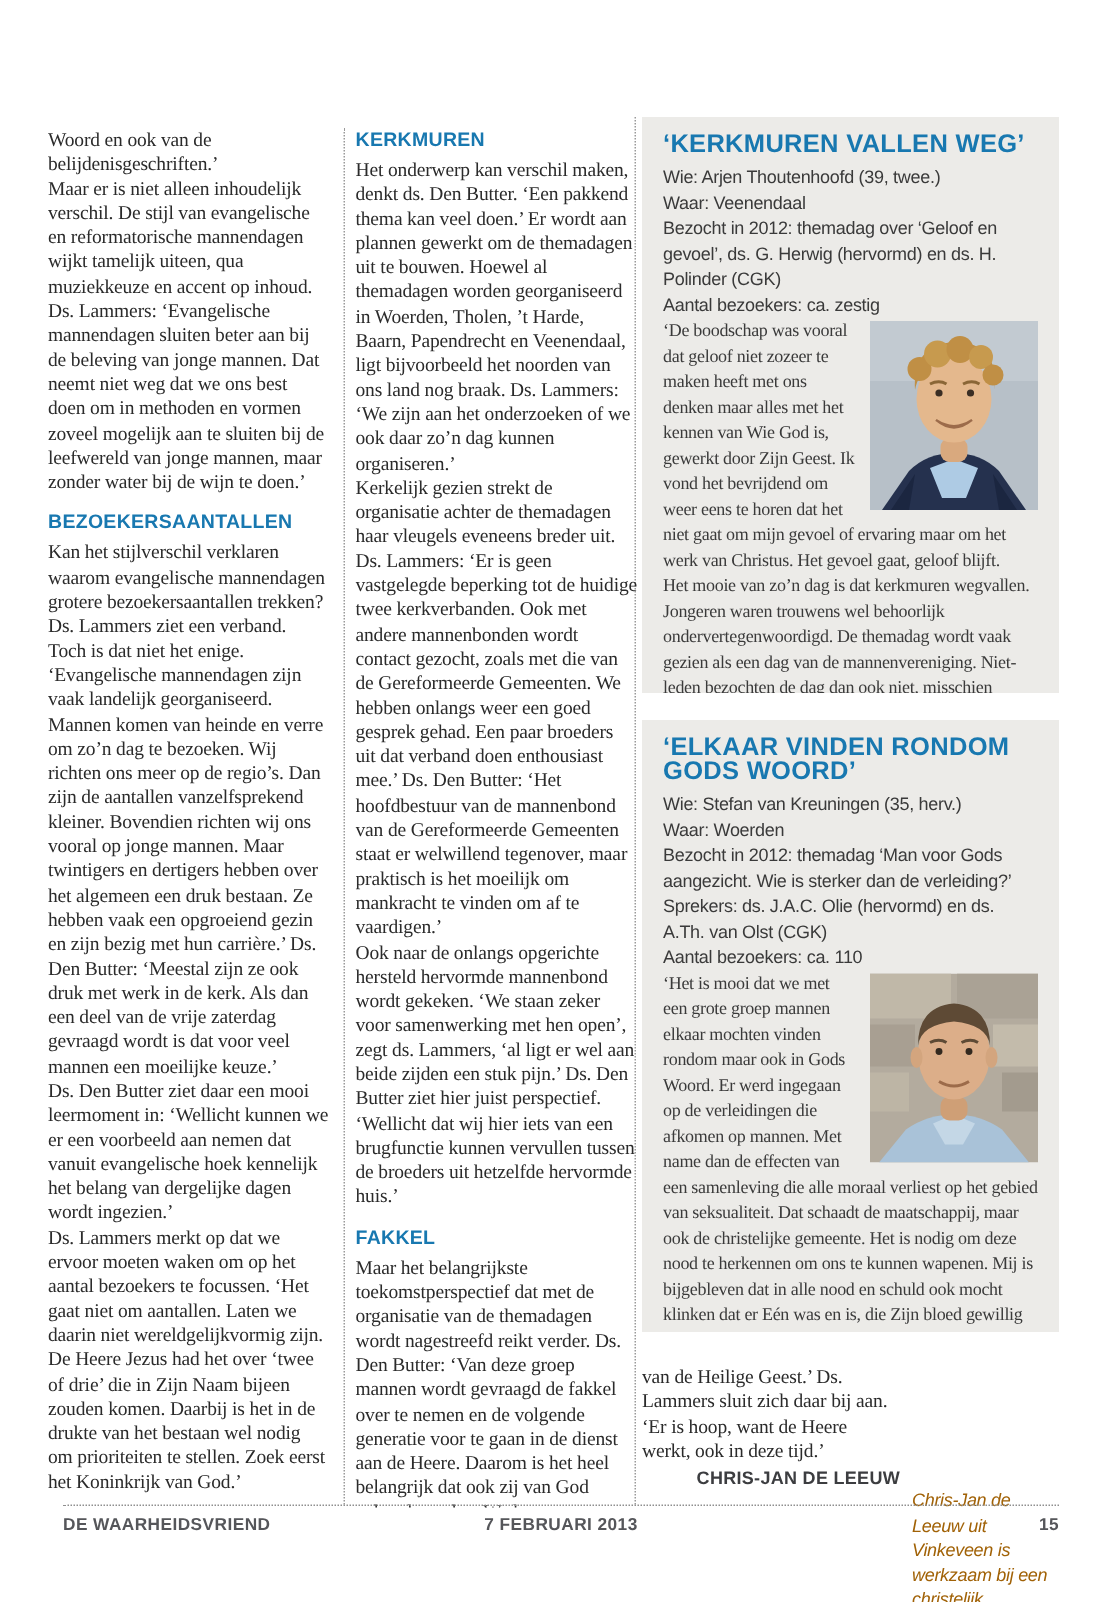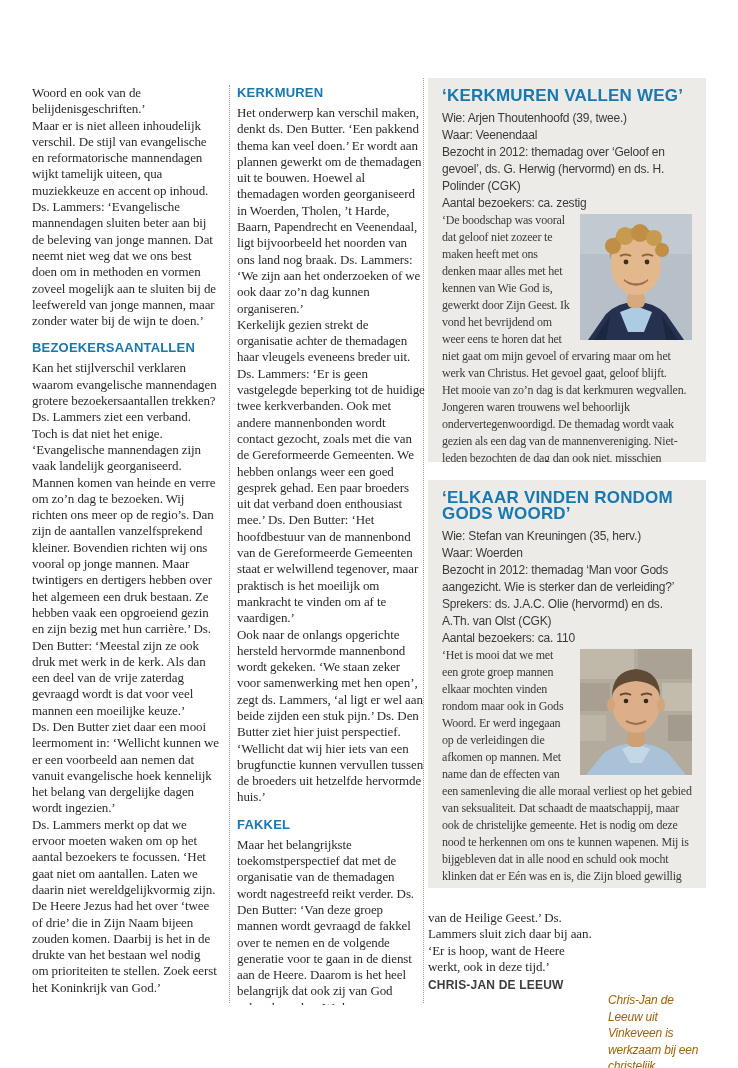--- a/index.html
+++ b/index.html
@@ -27,21 +27,21 @@
   .ibox-title{font-weight:bold;font-size:17px;letter-spacing:0.2px;color:#1878b0;
         margin:0 0 6px 0;line-height:16px;font-family:"Liberation Sans", sans-serif;}
   .ibox .meta{margin:0;}
   .ibox .quote{margin:0;font-family:Liberation Serif, serif;}
   .portrait{float:right;width:112px;height:126px;margin:2px 0 4px 10px;display:block;}
   
   .cont-row{display:flex;margin-top:22px;flex-direction:column;}
   .cont-left{width:172px;}
   .cont-text{font-size:13px;line-height:16.3px;letter-spacing:-0.1px;margin:0;}
   .byline{font-family:"Liberation Sans", sans-serif;font-weight:bold;font-size:12px;
-        color:#3c3d40;letter-spacing:0.2px;margin-top:3px;}
+        color:#3c3d40;text-align:right;letter-spacing:0.2px;margin-top:3px;}
   .caption{margin-left:auto;width:98px;font-family:"Liberation Sans", sans-serif;
         font-style:italic;font-size:12px;line-height:16.5px;color:#a16207;letter-spacing:-0.2px;}
   
   .footer{position:absolute;left:42px;top:1003px;width:664px;border-top:1px dotted #8f8f8f;
         padding-top:7px;font-family:"Liberation Sans", sans-serif;font-weight:bold;
         font-size:11.5px;color:#55565a;letter-spacing:0.3px;}
   .footer .f-left{position:absolute;left:0;top:7px;}
   .footer .f-center{position:absolute;left:50%;transform:translateX(-50%);top:7px;}
   .footer .f-right{position:absolute;right:0;top:7px;}
 </style>
@@ -137,14 +137,19 @@
 
     <div class="cont-row">
       <div class="cont-left">
         <p class="cont-text">van de Heilige Geest.’ Ds. Lammers sluit zich daar bij aan. ‘Er is hoop, want de Heere werkt, ook in deze tijd.’</p>
         <div class="byline">CHRIS-JAN DE LEEUW</div>
       </div>
       <div class="caption">Chris-Jan de Leeuw uit Vinkeveen is werkzaam bij een christelijk tijdschrift.</div>
     </div>
   </div>
 
+  <div class="footer">
+    <span class="f-left">DE WAARHEIDSVRIEND</span>
+    <span class="f-center">7 FEBRUARI 2013</span>
+    <span class="f-right">15</span>
+  </div>
 
 </div>
 
 </body></html>

